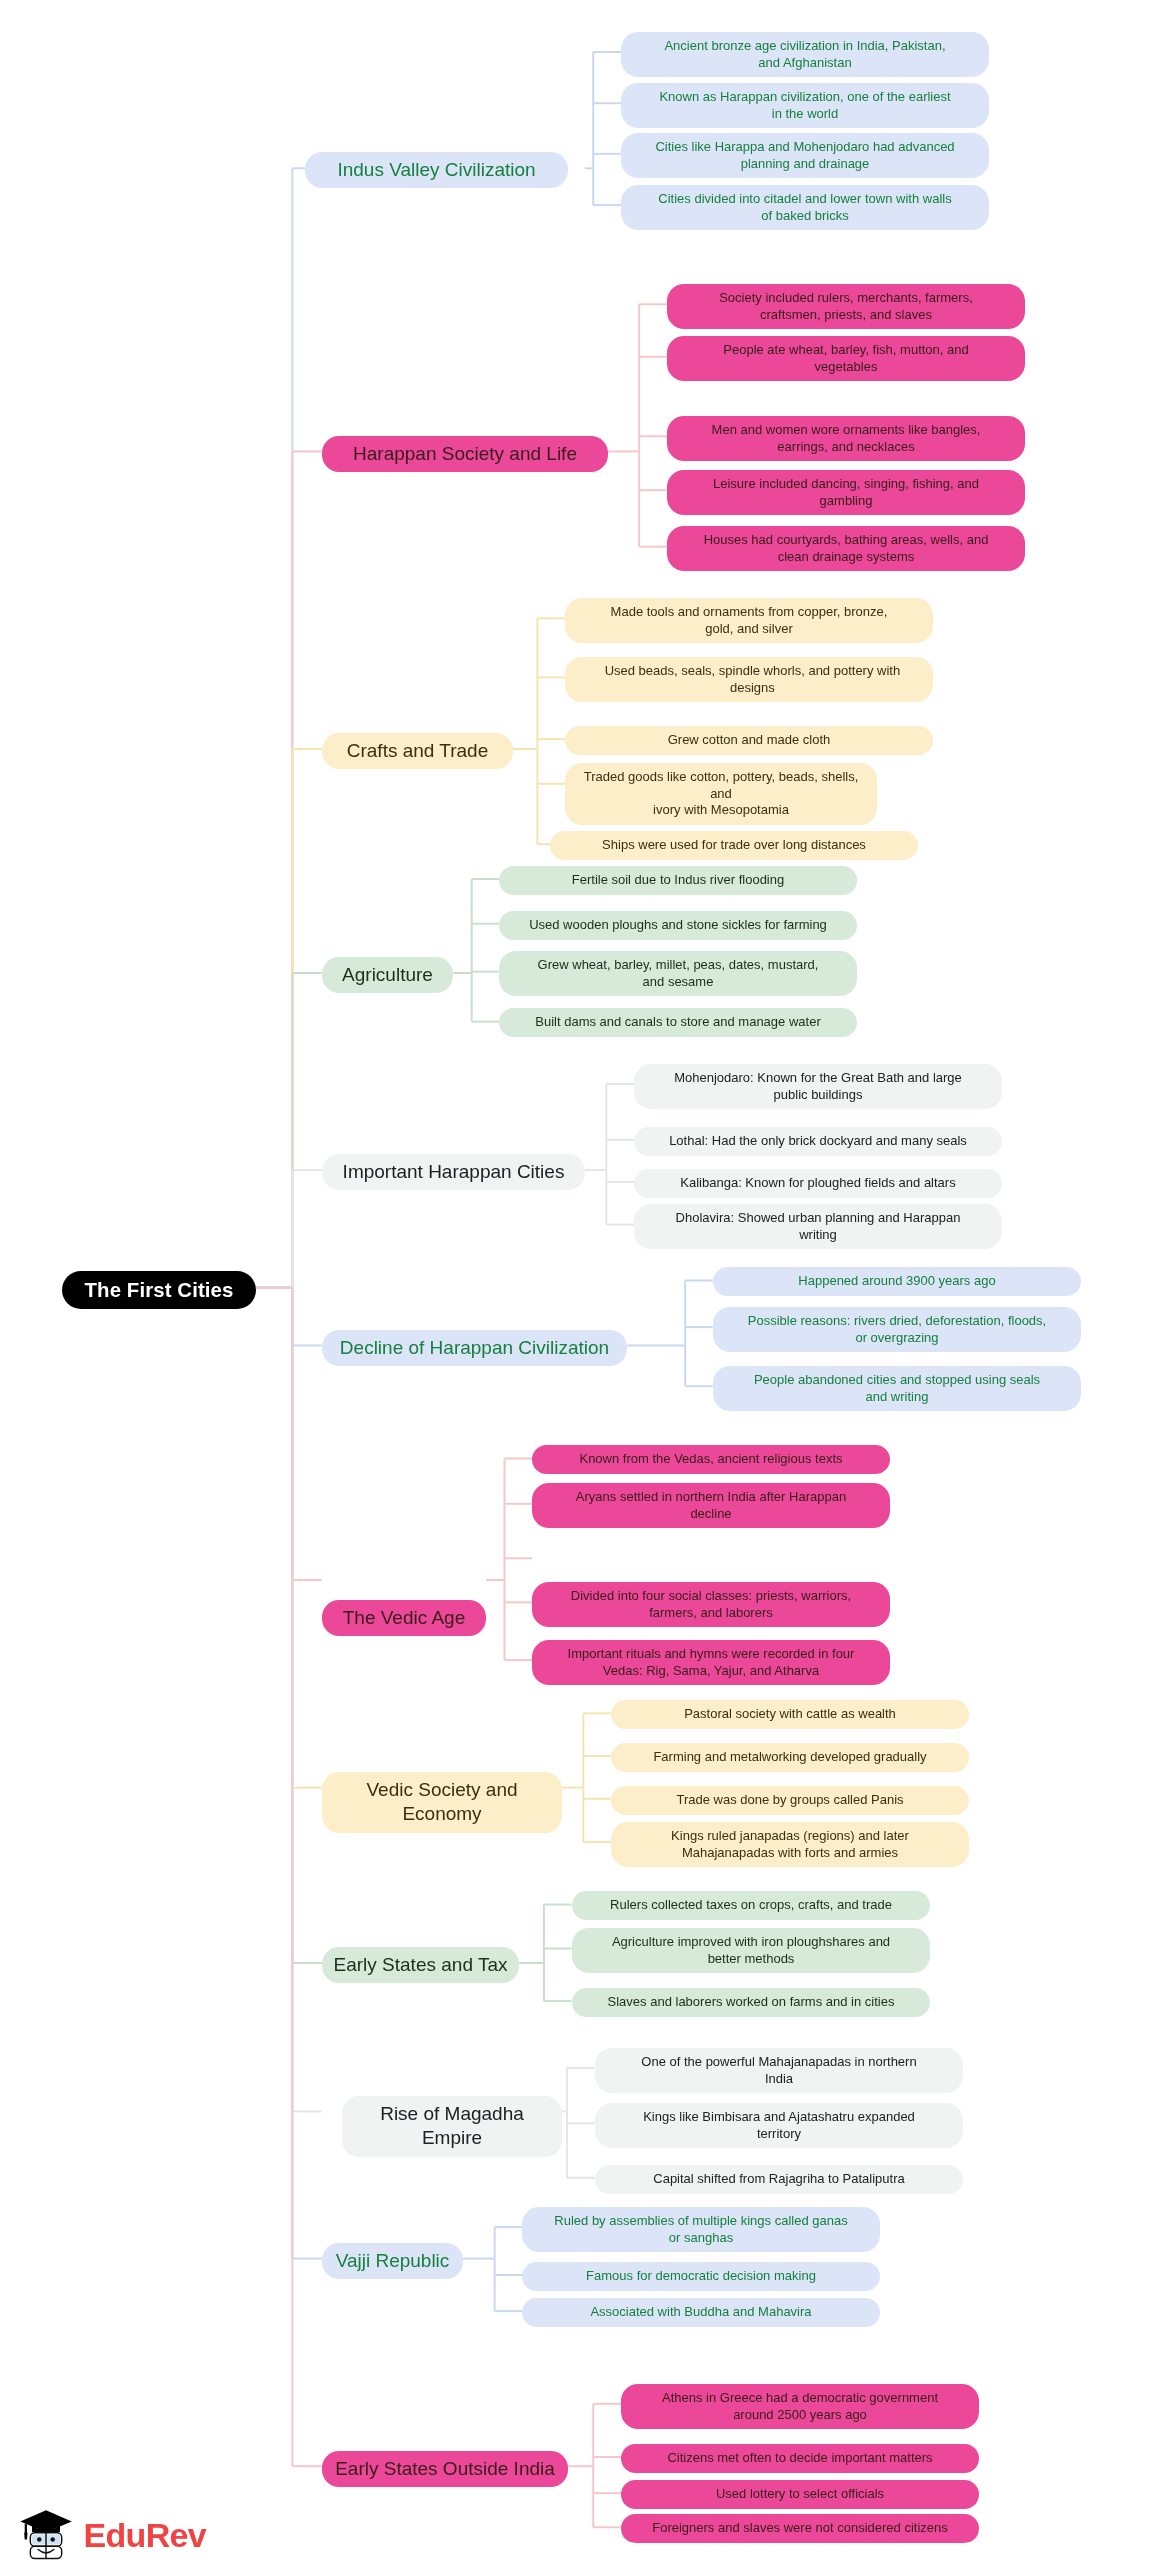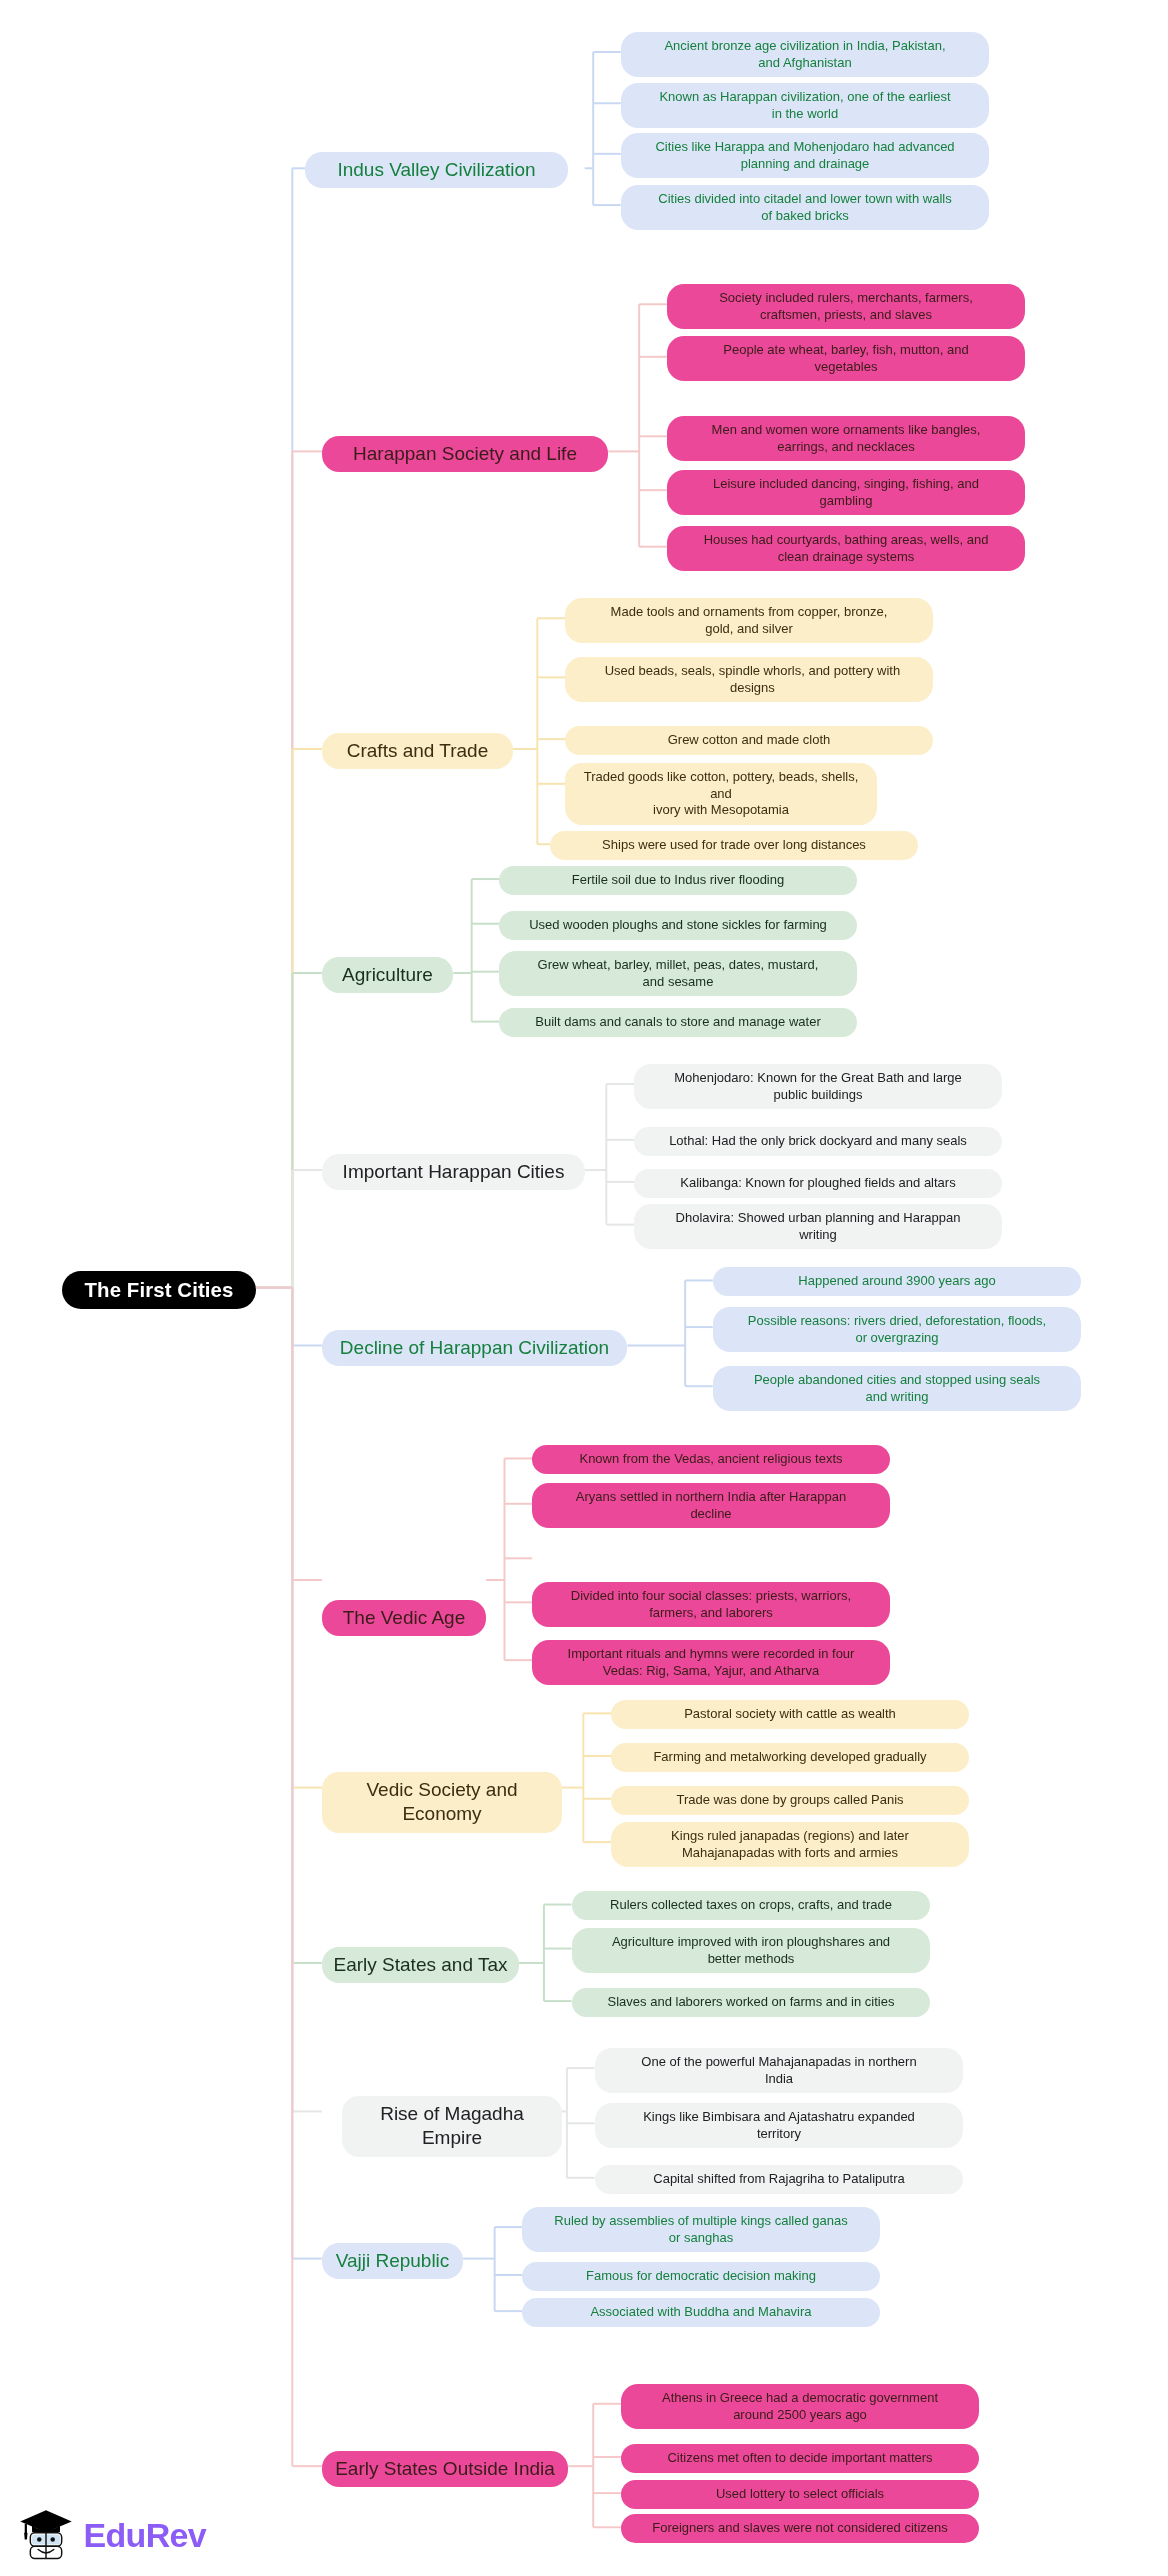--- a/index.html
+++ b/index.html
@@ -65,21 +65,21 @@
     left: 18.4px;
     top: 2507px;
     display: flex;
     align-items: center;
     gap: 9.2px;
   }
   .logo-mark { width: 56px; height: 56px; display:block; }
   .logo-text {
     font-size: 34px;
     font-weight: bold;
-    color: #8b5cf6;
+    color: #ef4444;
     letter-spacing: -0.7px;
     font-family: "Liberation Sans", sans-serif;
   }
 </style>
 </head>
 <body>
 
 <div id="mindmap">
   <svg class="edge-layer" id="edges" viewBox="0 0 1778 3921">
       <path d="M390 1960 H445" fill="none" stroke="#c8d8f2" stroke-width="3"></path>

